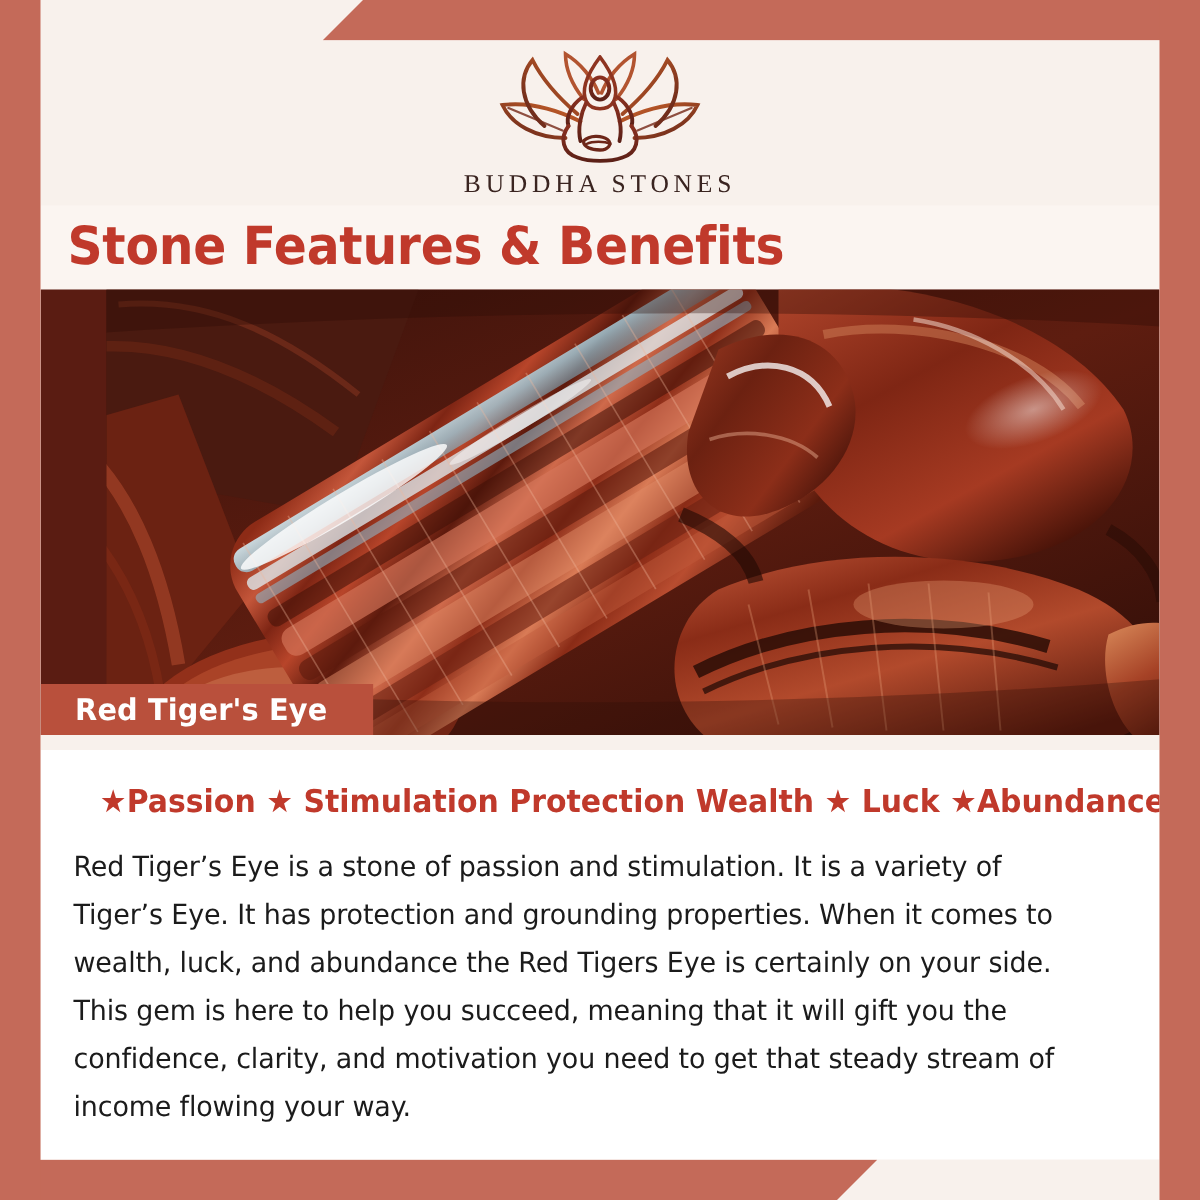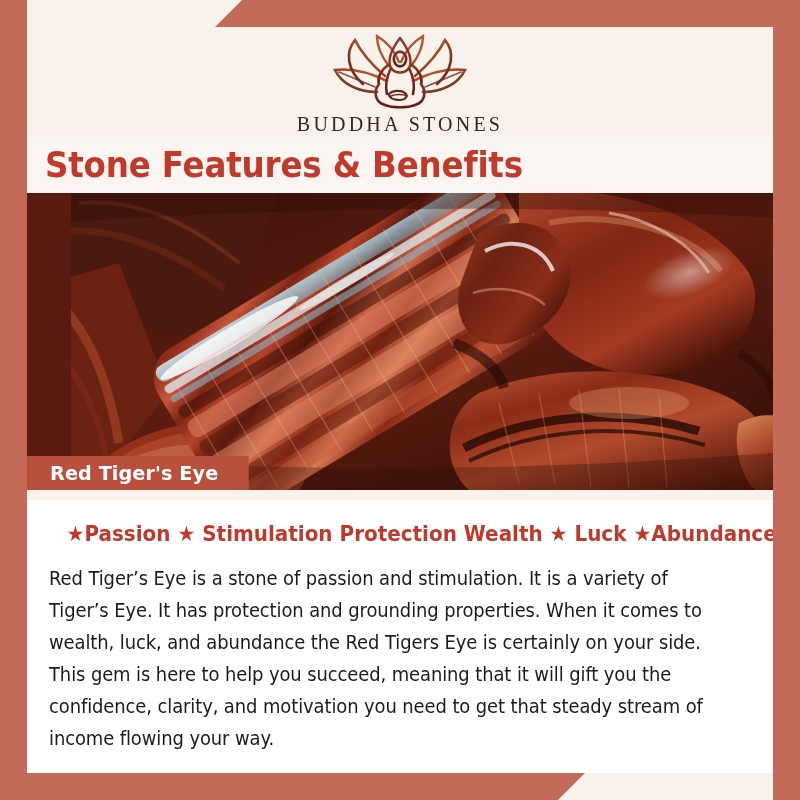--- a/index.html
+++ b/index.html
@@ -78,21 +78,21 @@
     background: #f8f1ec;
   }
   .logo-mark {
     width: 150px;
     height: 80px;
     display: block;
   }
   .brand-name {
     margin-top: 1px;
     font-family: "Liberation Serif", serif;
-    font-size: 20px;
+    font-size: 17px;
     letter-spacing: 3.2px;
     color: #3a2420;
     font-weight: 400;
   }
 
   
   .title-wrap {
     position: relative;
     height: 56px;
     background: #fbf5f1;

